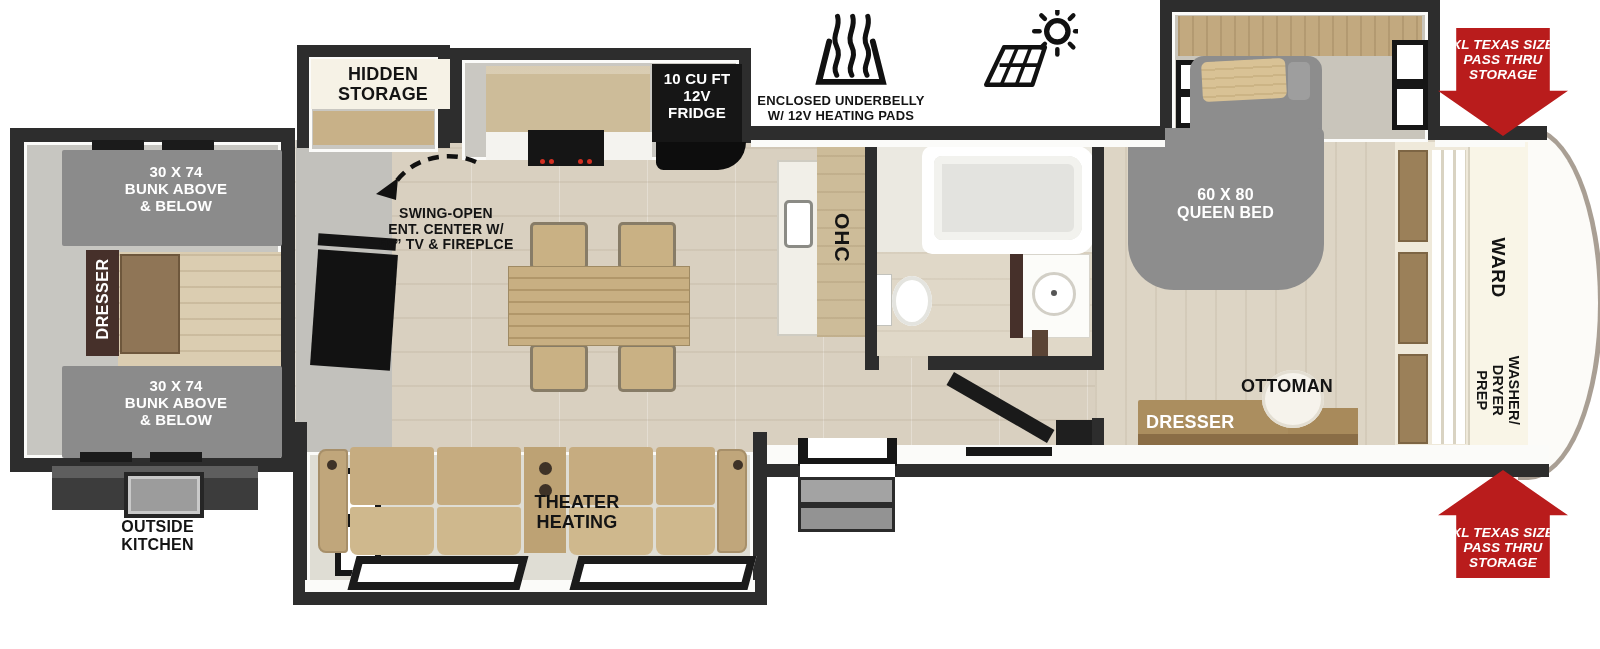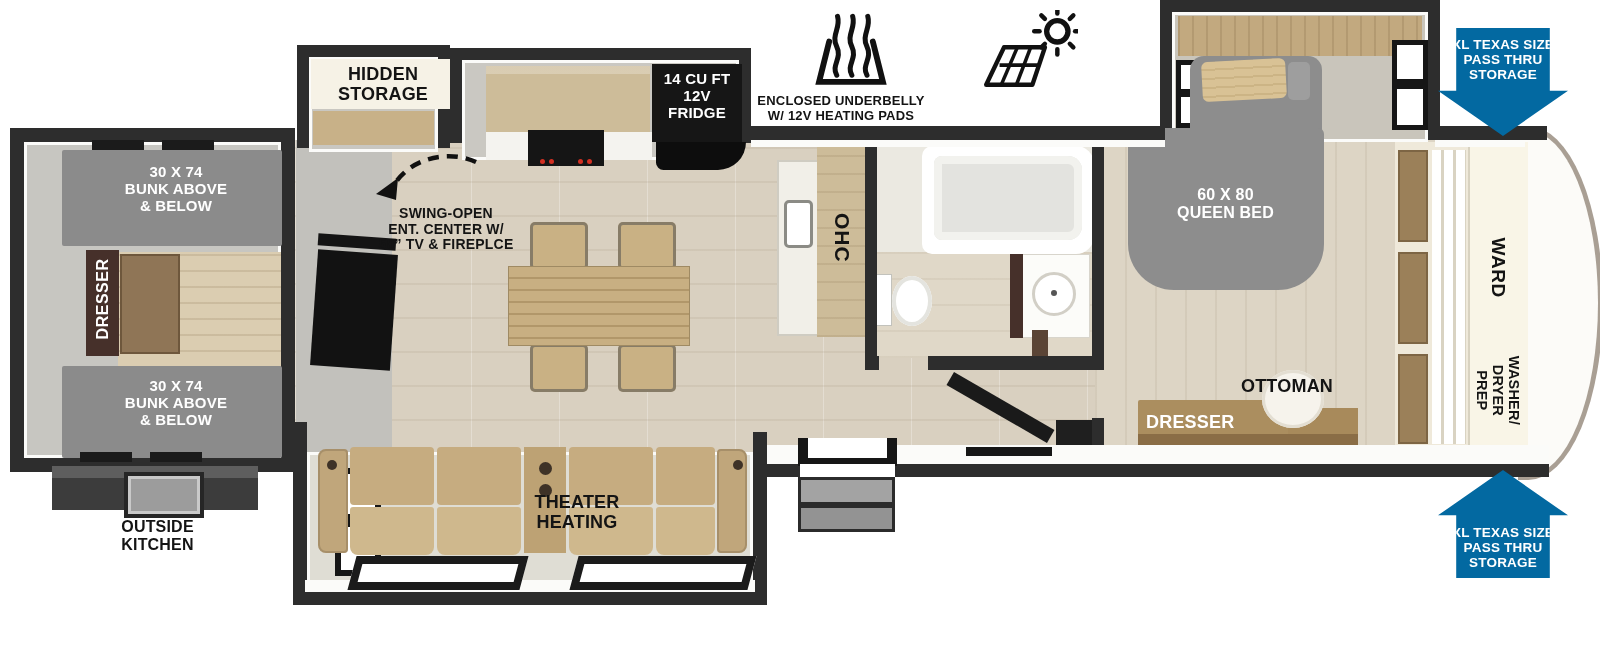--- a/index.html
+++ b/index.html
@@ -7,21 +7,21 @@
          font-family:"Liberation Sans", sans-serif;}
   .a{position:absolute;}
   .wall{background:#2d2d2d;}
   .lbl{font-weight:bold;text-align:center;line-height:1.12;white-space:pre-line;
        color:#141414;letter-spacing:.2px;}
   .w{color:#fff;}
   .flex{display:flex;align-items:center;justify-content:center;}
   .ins{box-shadow:inset 0 0 0 3px #fbfbf9;}
   .win{border:5px solid #161616;background:linear-gradient(180deg,#fff 0 42%,#161616 42% 55%,#fff 55%);}
   .floorwin{background:#fff;border:8px solid #1b1b1b;transform:skewX(-15deg);}
-  .arrow{background:#0369a1;}
+  .arrow{background:#b91c1c;font-style:italic;}
   .rot{transform:rotate(90deg);}
   .rotccw{transform:rotate(-90deg);}
 </style>
 </head>
 <body>
 
 <div class="stage">
 
   <div class="a" style="left:1518px;top:126px;width:80px;height:344px;background:#fcfbf8;
               border:5px solid #a99f94;border-left:none;
@@ -65,21 +65,21 @@
   <div class="a ins" style="left:462px;top:60px;width:277px;height:100px;background:#cac8c2;"></div>
   <div class="a" style="left:486px;top:66px;width:164px;height:66px;background:#cdbc99;
               background-image:linear-gradient(180deg,rgba(255,255,255,.25) 0 8px,transparent 8px);"></div>
   <div class="a" style="left:486px;top:132px;width:166px;height:28px;background:#f4f3ef;"></div>
   <div class="a" style="left:528px;top:130px;width:76px;height:36px;background:#151515;"></div>
   <div class="a" style="left:540px;top:159px;width:5px;height:5px;border-radius:50%;background:#d23022;"></div>
   <div class="a" style="left:549px;top:159px;width:5px;height:5px;border-radius:50%;background:#d23022;"></div>
   <div class="a" style="left:578px;top:159px;width:5px;height:5px;border-radius:50%;background:#d23022;"></div>
   <div class="a" style="left:587px;top:159px;width:5px;height:5px;border-radius:50%;background:#d23022;"></div>
   <div class="a" style="left:652px;top:64px;width:90px;height:78px;background:#161616;">
-    <div class="lbl w" style="padding-top:7px;font-size:15px;">14 CU FT
+    <div class="lbl w" style="padding-top:7px;font-size:15px;">10 CU FT
 12V
 FRIDGE</div>
   </div>
   <div class="a" style="left:656px;top:142px;width:90px;height:28px;background:#0d0d0d;border-radius:0 0 30px 8px;"></div>
 
   <div class="a wall" style="left:1160px;top:0px;width:280px;height:140px;"></div>
   <div class="a ins" style="left:1172px;top:12px;width:256px;height:130px;background:#c9c5bb;"></div>
   <div class="a" style="left:1178px;top:16px;width:244px;height:40px;background:#c2a97f;
               background-image:repeating-linear-gradient(90deg,rgba(110,85,50,.18) 0 2px,transparent 2px 14px);"></div>
   <div class="a win" style="left:1176px;top:60px;width:24px;height:68px;box-sizing:border-box;"></div>

